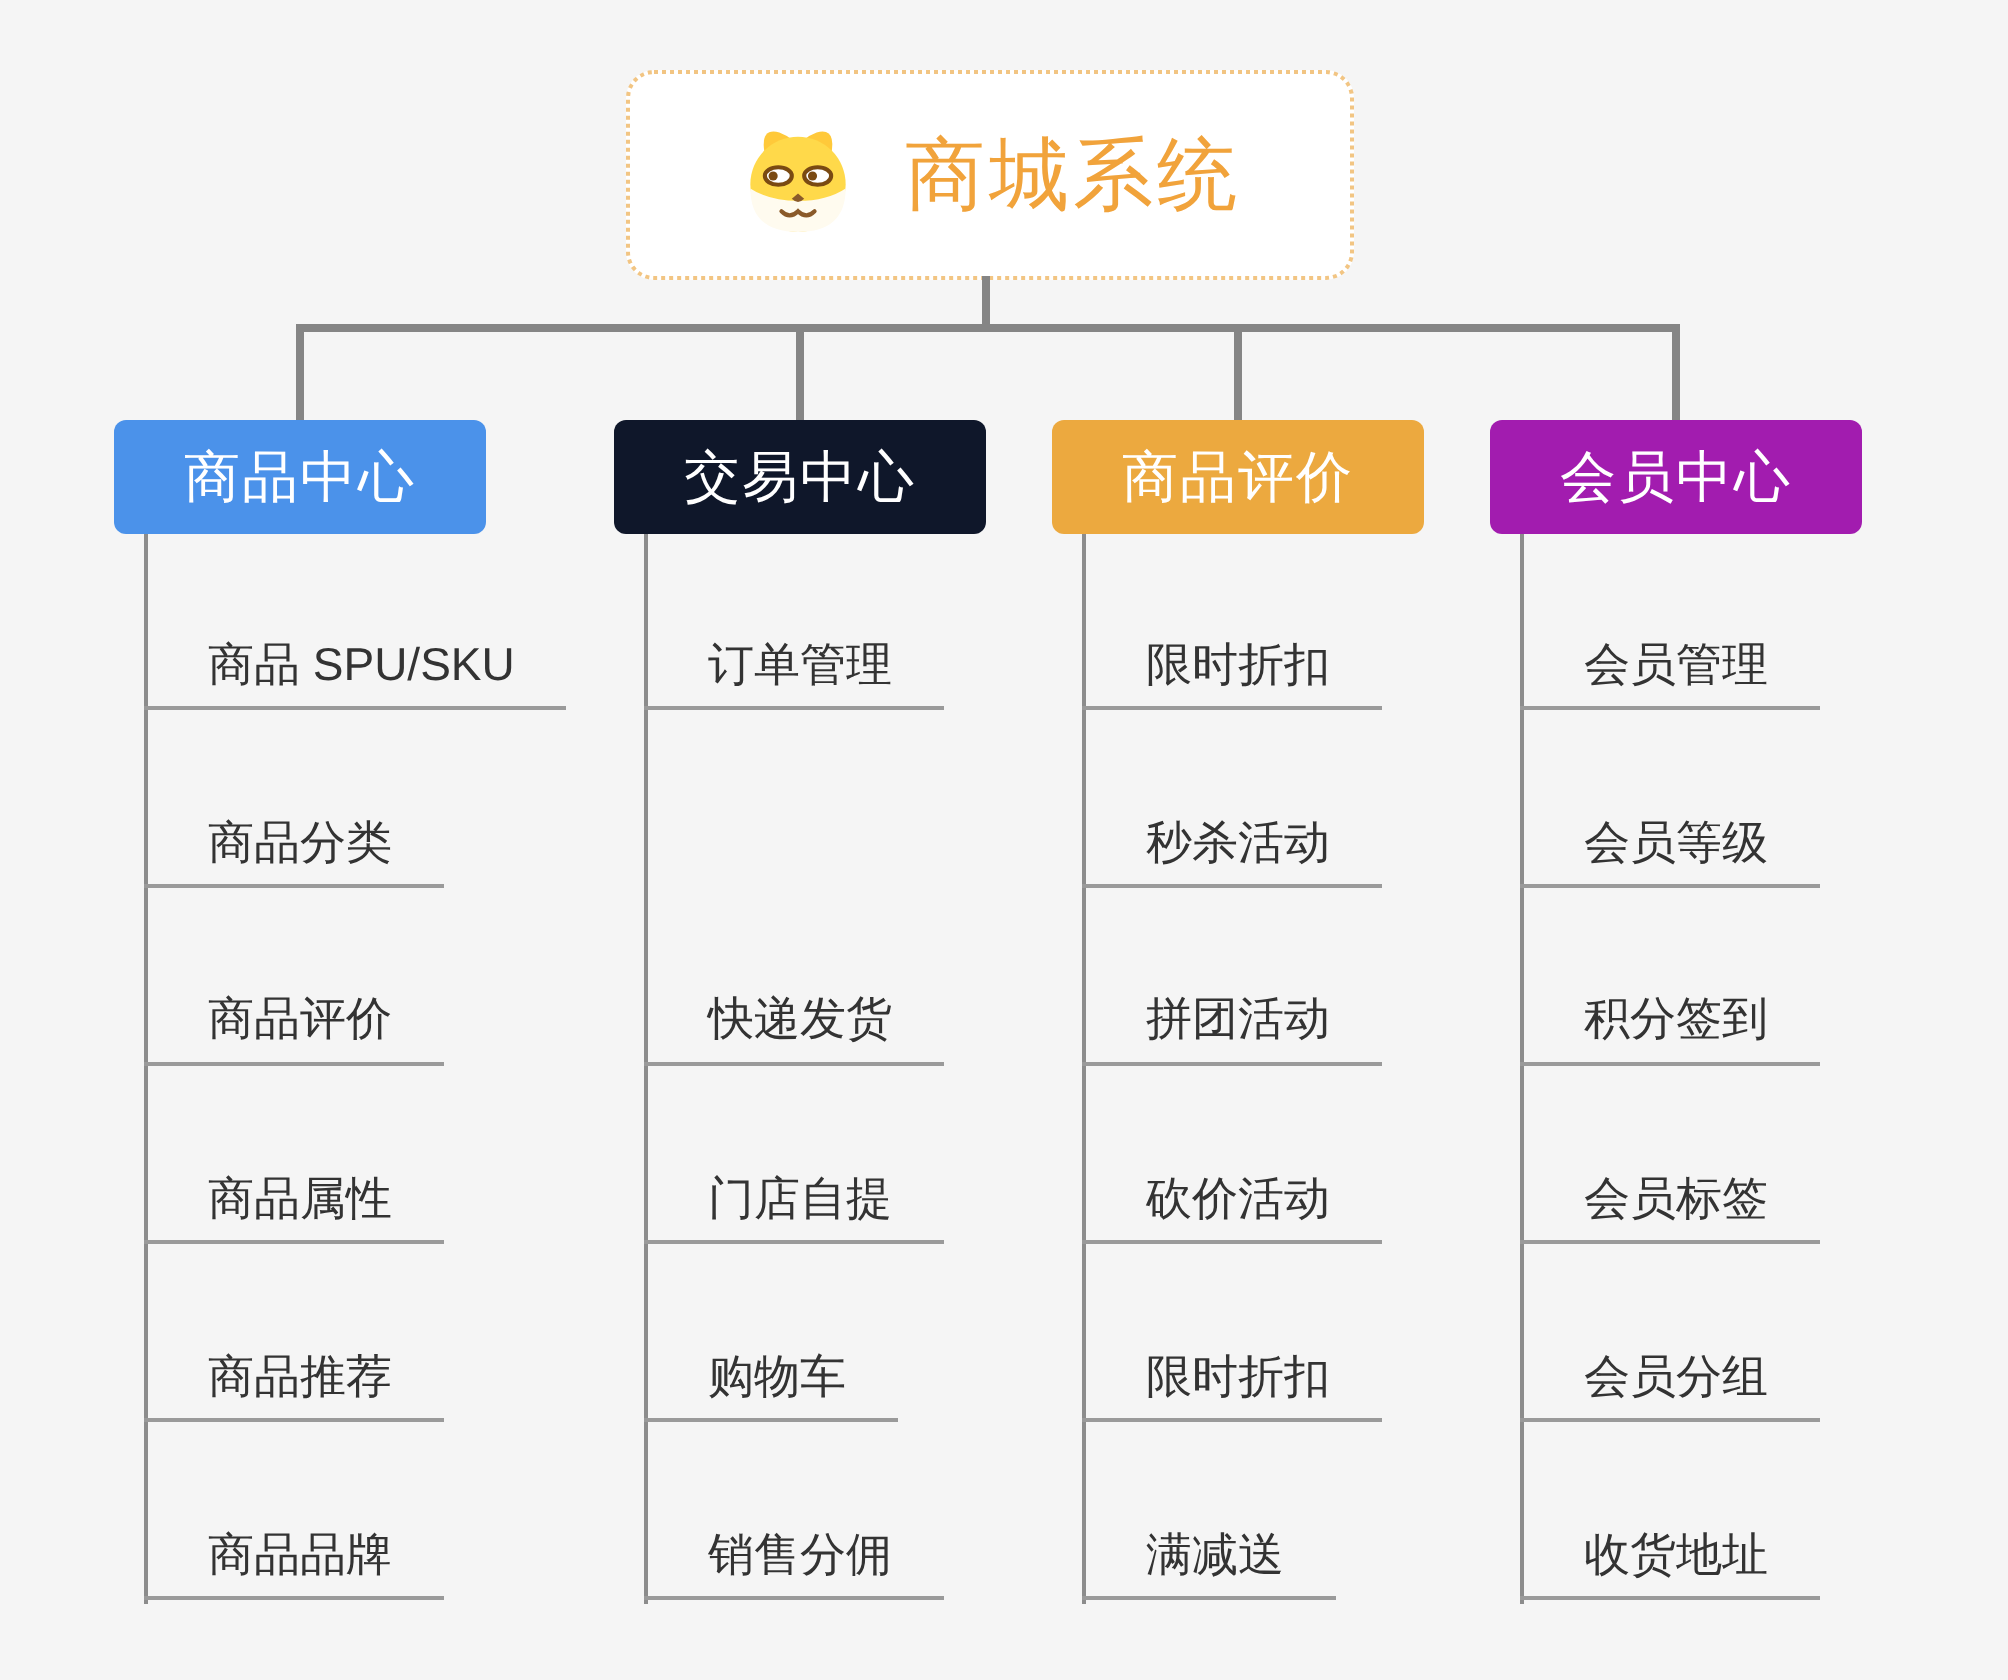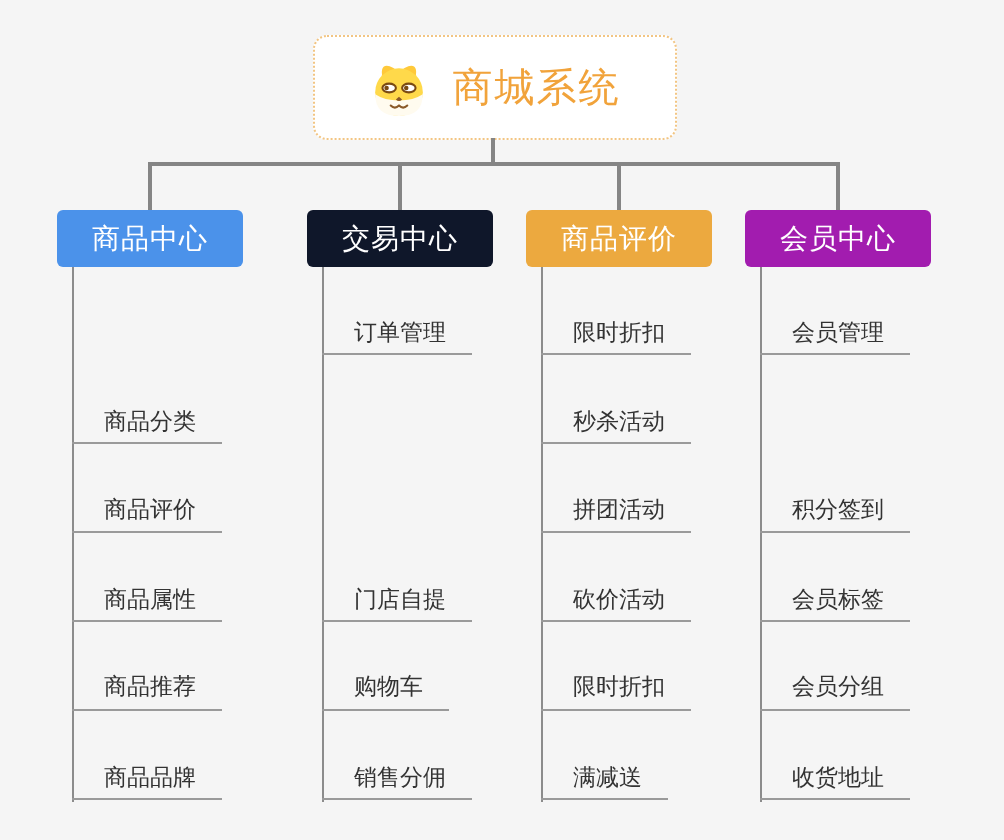--- a/index.html
+++ b/index.html
@@ -33,21 +33,21 @@
     height:57px;border-radius:6px;color:#ffffff;font-size:28px;letter-spacing:1px;
     display:flex;align-items:center;justify-content:center;cursor:default;
   }
   .items{position:absolute;left:0;top:57px;width:280px;height:545px;}
   .trunk{position:absolute;left:15px;top:0;width:2px;height:535px;background:#8c8c8c;}
   .item{position:absolute;left:15px;}
   .item > span{
     display:inline-block;font-size:23px;line-height:28px;color:#333333;
     padding:0 26px 7px 32px;border-bottom:2px solid #9a9a9a;white-space:nowrap;
   }
-  .i0{top:51px;}.i1{top:140px;}.i2{top:229px;font-family:Liberation Serif, serif;}.i3{top:318px;}.i4{top:407px;font-family:Liberation Mono, monospace;}.i5{top:496px;}
+  .i0{top:51px;}.i1{top:140px;}.i2{top:229px;font-family:Liberation Serif, serif;}.i3{top:318px;}.i4{top:407px;}.i5{top:496px;}
 </style>
 </head>
 <body>
 
 <div class="canvas">
 
   <div class="root-node">
     <svg class="root-icon" viewBox="0 0 56 56" aria-hidden="true">
       <path d="M13 22 Q8 4 19 7 Q27 10 29 16 Z" fill="#ffc93a"></path>
       <path d="M43 22 Q48 4 37 7 Q29 10 27 16 Z" fill="#ffc93a"></path>
@@ -67,33 +67,35 @@
   <div class="connector hbar"></div>
   <div class="connector drop drop-0"></div>
   <div class="connector drop drop-1"></div>
   <div class="connector drop drop-2"></div>
   <div class="connector drop drop-3"></div>
 
   <div class="column col-0">
     <div class="branch-header" style="background: rgb(75, 146, 234);">商品中心</div>
     <div class="items">
       <div class="trunk"></div>
+      <div class="item i0"><span>商品 SPU/SKU</span></div>
       <div class="item i1"><span>商品分类</span></div>
       <div class="item i2"><span>商品评价</span></div>
       <div class="item i3"><span>商品属性</span></div>
       <div class="item i4"><span>商品推荐</span></div>
       <div class="item i5"><span>商品品牌</span></div>
     </div>
   </div>
 
   <div class="column col-1">
     <div class="branch-header" style="background: #0f172a;">交易中心</div>
     <div class="items">
       <div class="trunk"></div>
       <div class="item i0"><span>订单管理</span></div>
+      <div class="item i2"><span>快递发货</span></div>
       <div class="item i4"><span>购物车</span></div>
       <div class="item i3"><span>门店自提</span></div>
       <div class="item i5"><span>销售分佣</span></div>
     </div>
   </div>
 
   <div class="column col-2">
     <div class="branch-header" style="background: rgb(236, 169, 63);">商品评价</div>
     <div class="items">
       <div class="trunk"></div>
@@ -104,20 +106,21 @@
       <div class="item i4"><span>限时折扣</span></div>
       <div class="item i5"><span>满减送</span></div>
     </div>
   </div>
 
   <div class="column col-3">
     <div class="branch-header" style="background: #a21caf;">会员中心</div>
     <div class="items">
       <div class="trunk"></div>
       <div class="item i0"><span>会员管理</span></div>
+      <div class="item i1"><span>会员等级</span></div>
       <div class="item i2"><span>积分签到</span></div>
       <div class="item i3"><span>会员标签</span></div>
       <div class="item i4"><span>会员分组</span></div>
       <div class="item i5"><span>收货地址</span></div>
     </div>
   </div>
 
 </div>
 
 </body></html>

